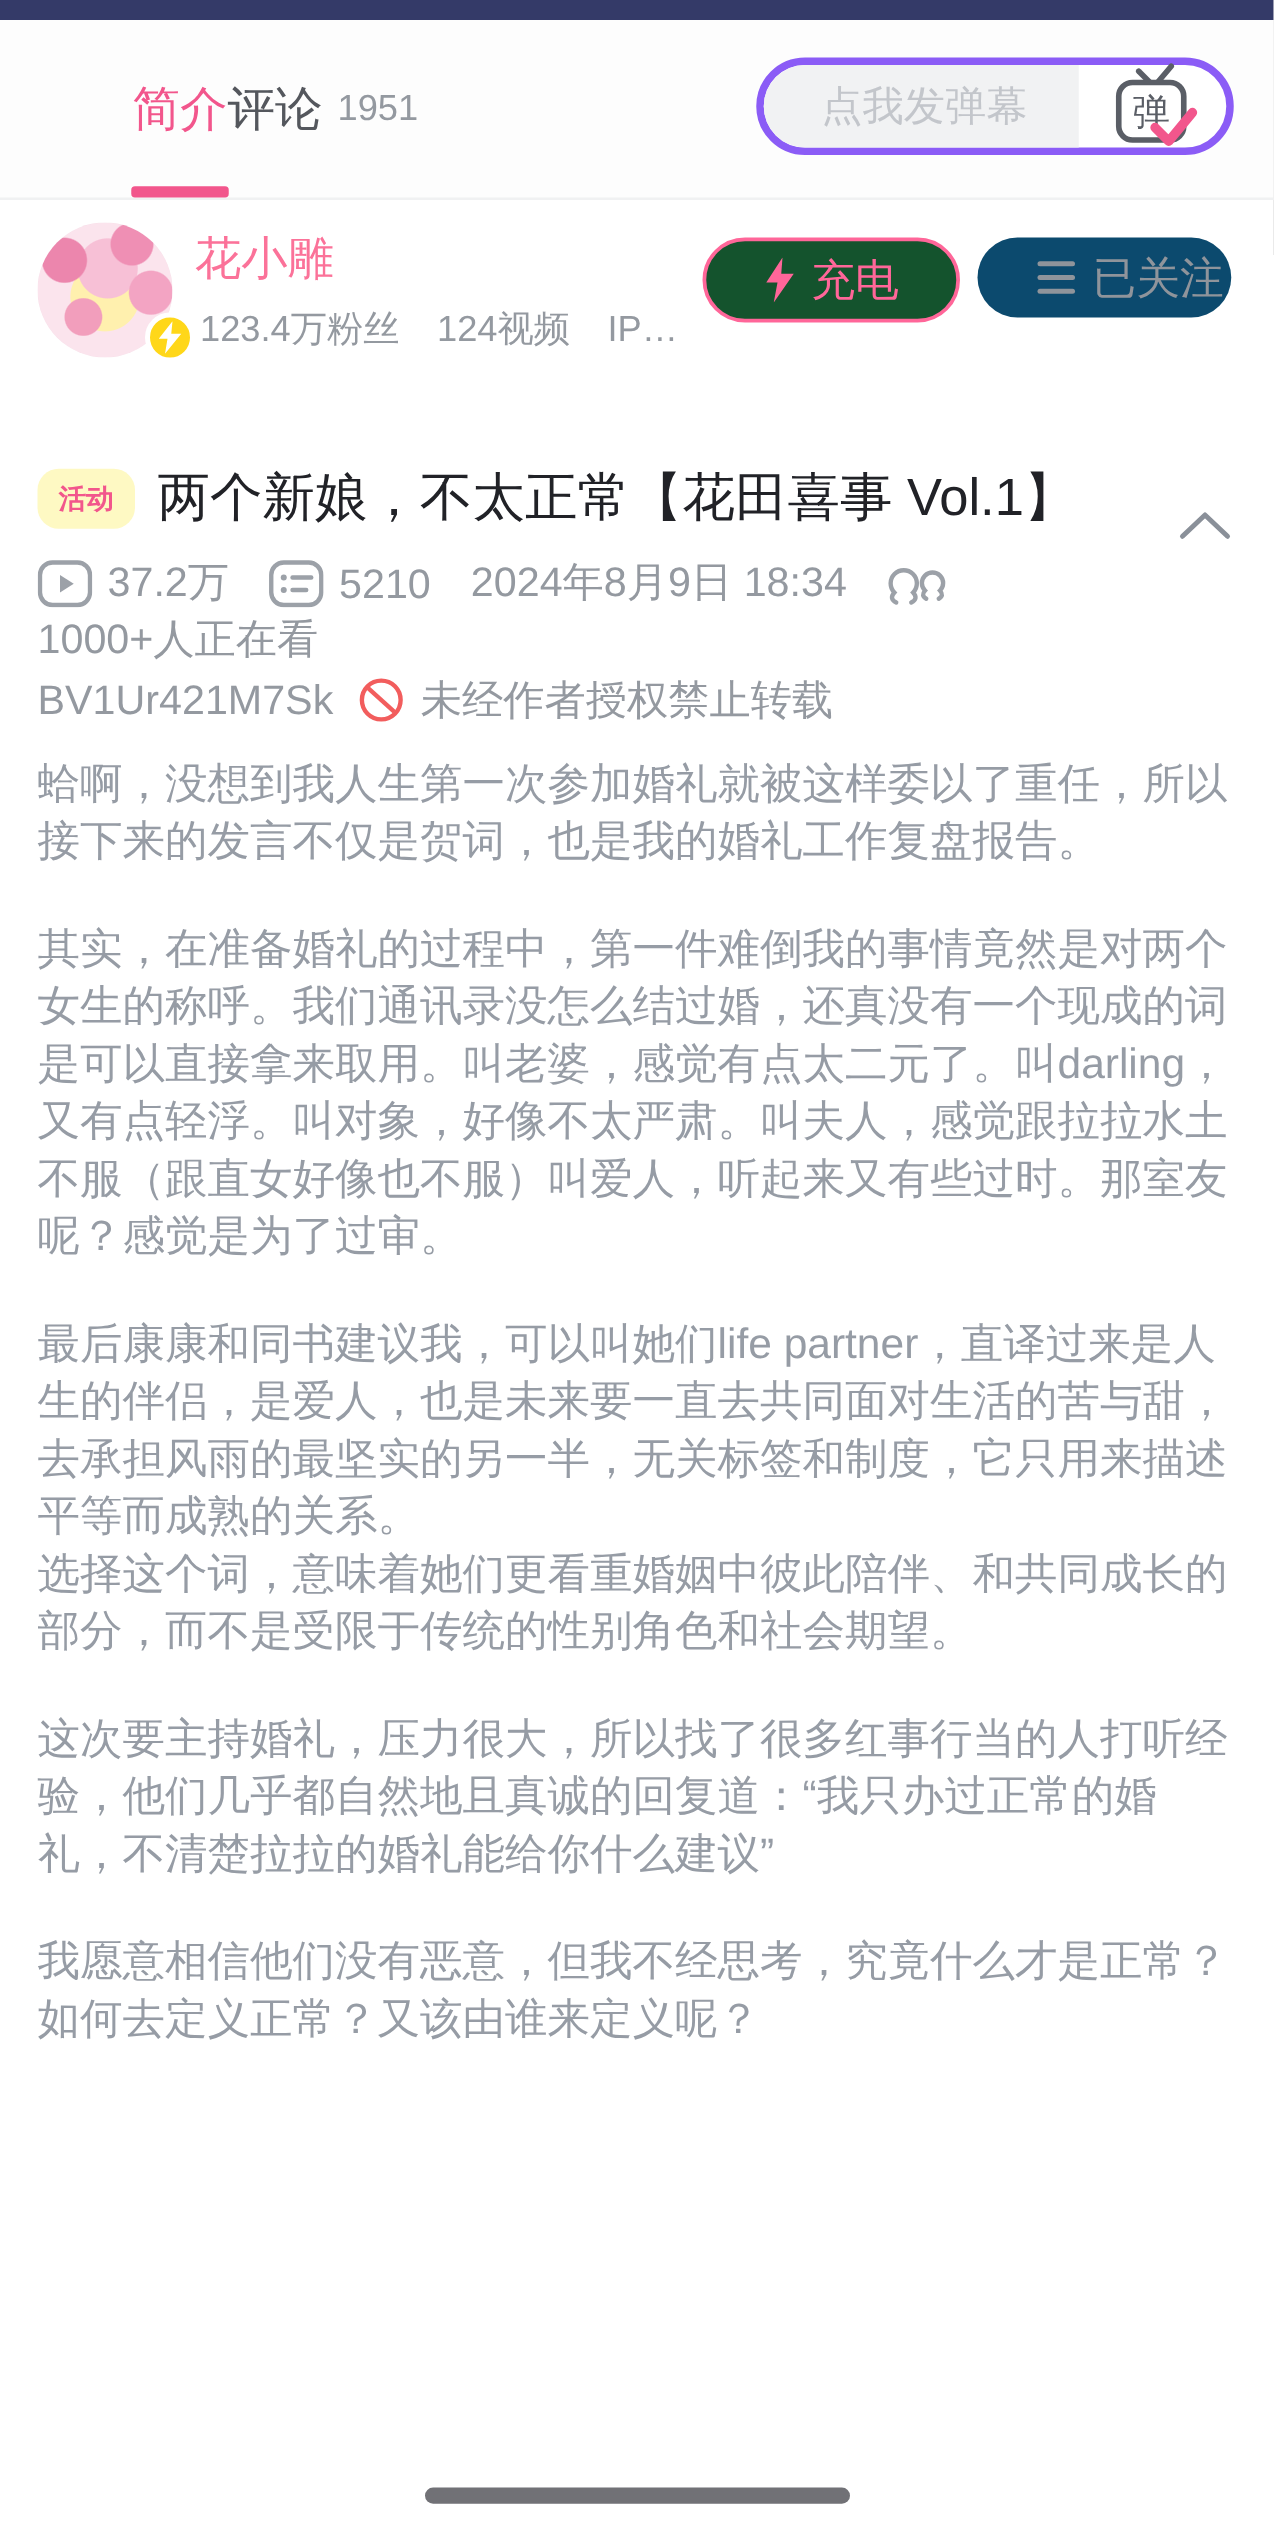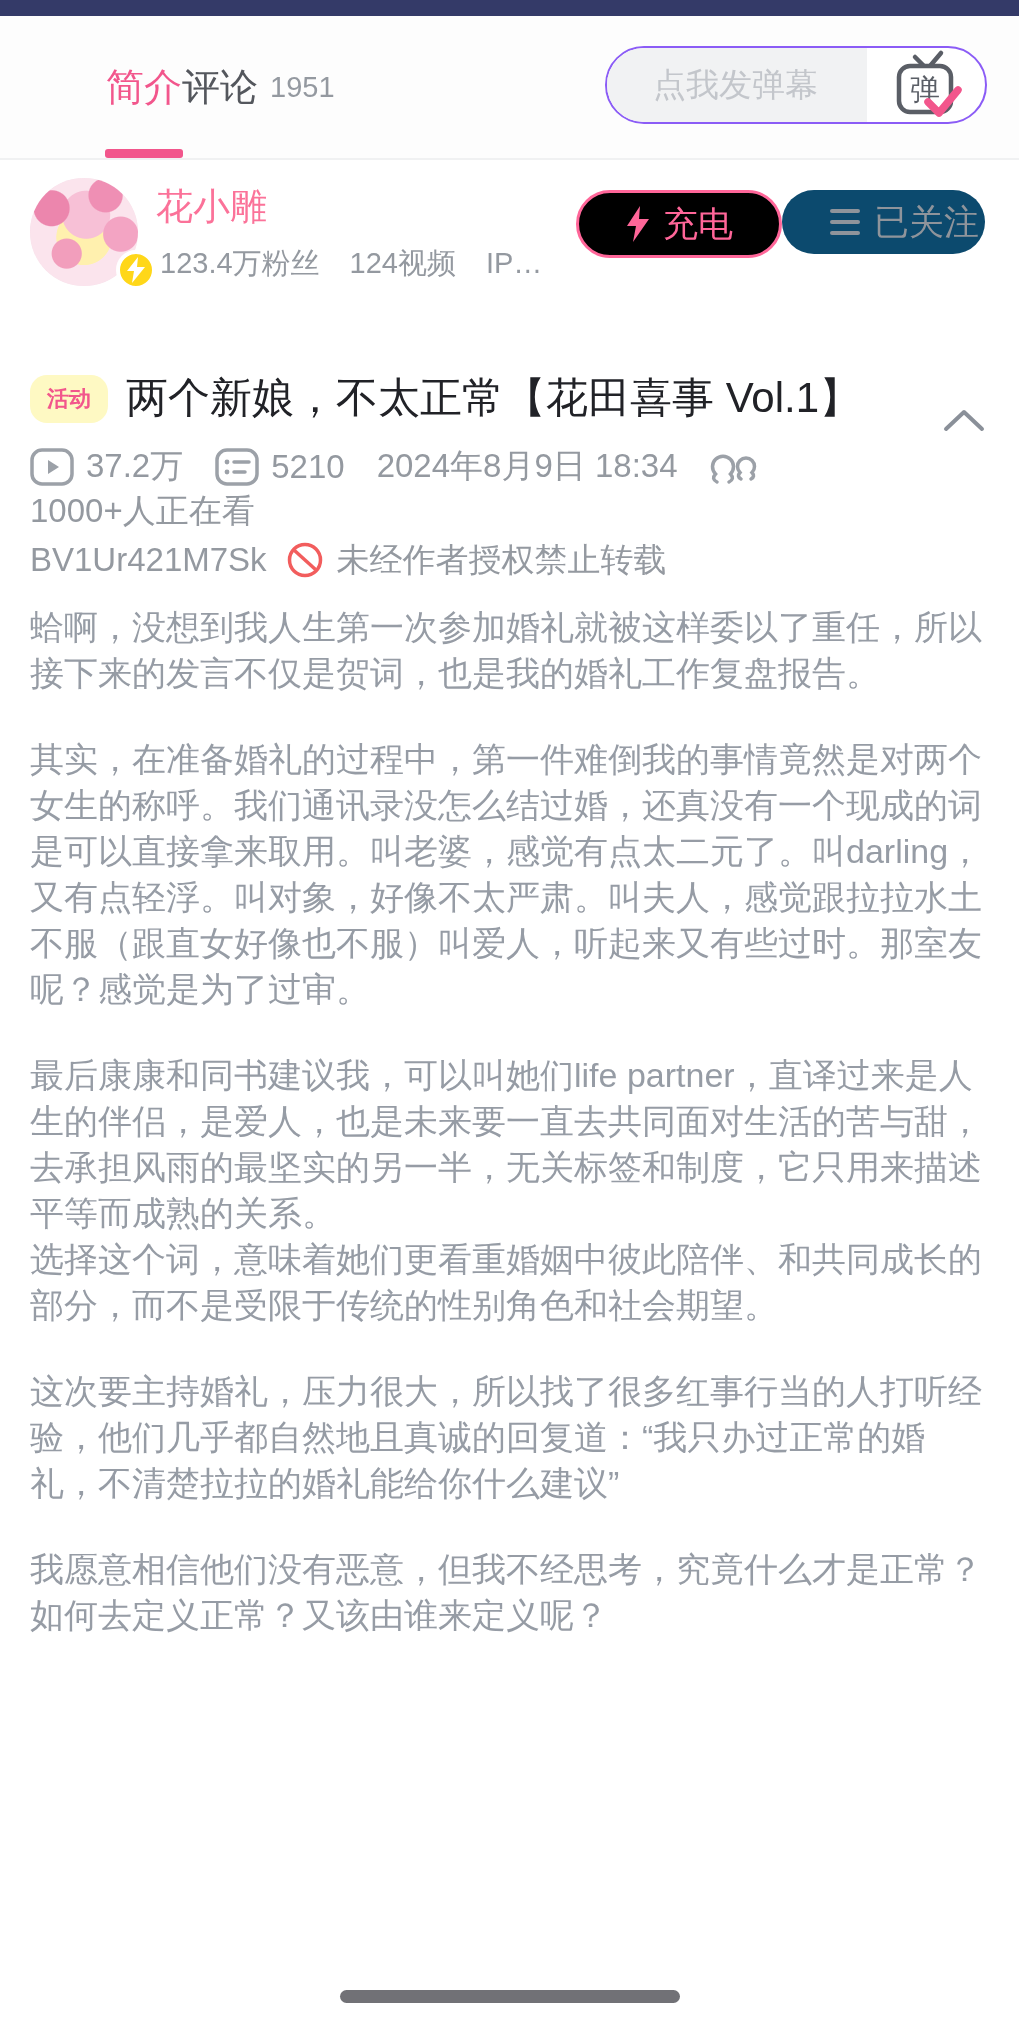--- a/index.html
+++ b/index.html
@@ -29,21 +29,21 @@
   .tab-intro .underline {
     position: absolute; bottom: 0; left: 50%; transform: translateX(-50%);
     width: 78px; height: 9px; border-radius: 3px; background: #f2568c;
   }
   .tab-comments { color: #54575d; font-size: 38px; }
   .tab-comments .count { font-size: 29px; color: #9499a0; margin-left: 12px; }
 
   .danmaku-pill {
     position: absolute; right: 32px; top: 30px;
     width: 382px; height: 78px;
-    border: 2px solid #8b5cf6; border-radius: 40px;
+    border: 6px solid #8b5cf6; border-radius: 40px;
     background: #ffffff;
     display: flex; align-items: stretch; overflow: visible;
   }
   .danmaku-input-wrap {
     flex: 1; background: #f1f2f3;
     border-radius: 38px 0 0 38px;
     display: flex; align-items: center;
     padding-left: 44px; overflow: hidden;
   }
   .danmaku-input {
@@ -75,23 +75,23 @@
   .avatar-badge {
     position: absolute; left: 116px; top: 76px;
     width: 40px; height: 40px; border-radius: 50%;
     background: #ffd719; border: 4px solid #ffffff;
     display: flex; align-items: center; justify-content: center;
   }
   .up-name { position: absolute; left: 156px; top: 8px; font-size: 37px; color: #fb7299; font-weight: 500; cursor: pointer; }
   .up-sub { position: absolute; left: 160px; top: 70px; font-size: 29px; color: #9499a0; }
   .up-sub span { margin-right: 30px; }
   .btn-charge {
-    position: absolute; left: 576px; top: 16px;
+    position: absolute; left: 562px; top: 16px;
     width: 206px; height: 68px; border-radius: 36px;
-    border: 3px solid #ff6699; background: #000000;
+    border: 3px solid #ff6699; background: #14532d;
     display: flex; align-items: center; justify-content: center; gap: 12px;
     color: #ff6699; font-size: 35px; cursor: pointer;
   }
   .btn-followed {
     position: absolute; left: 782px; top: 16px;
     width: 203px; height: 64px; border-radius: 36px;
     background: #0c4a6e; border: none;
     display: flex; align-items: center; justify-content: flex-end; gap: 14px;
     color: #8f949b; font-size: 35px; cursor: pointer;
   }

